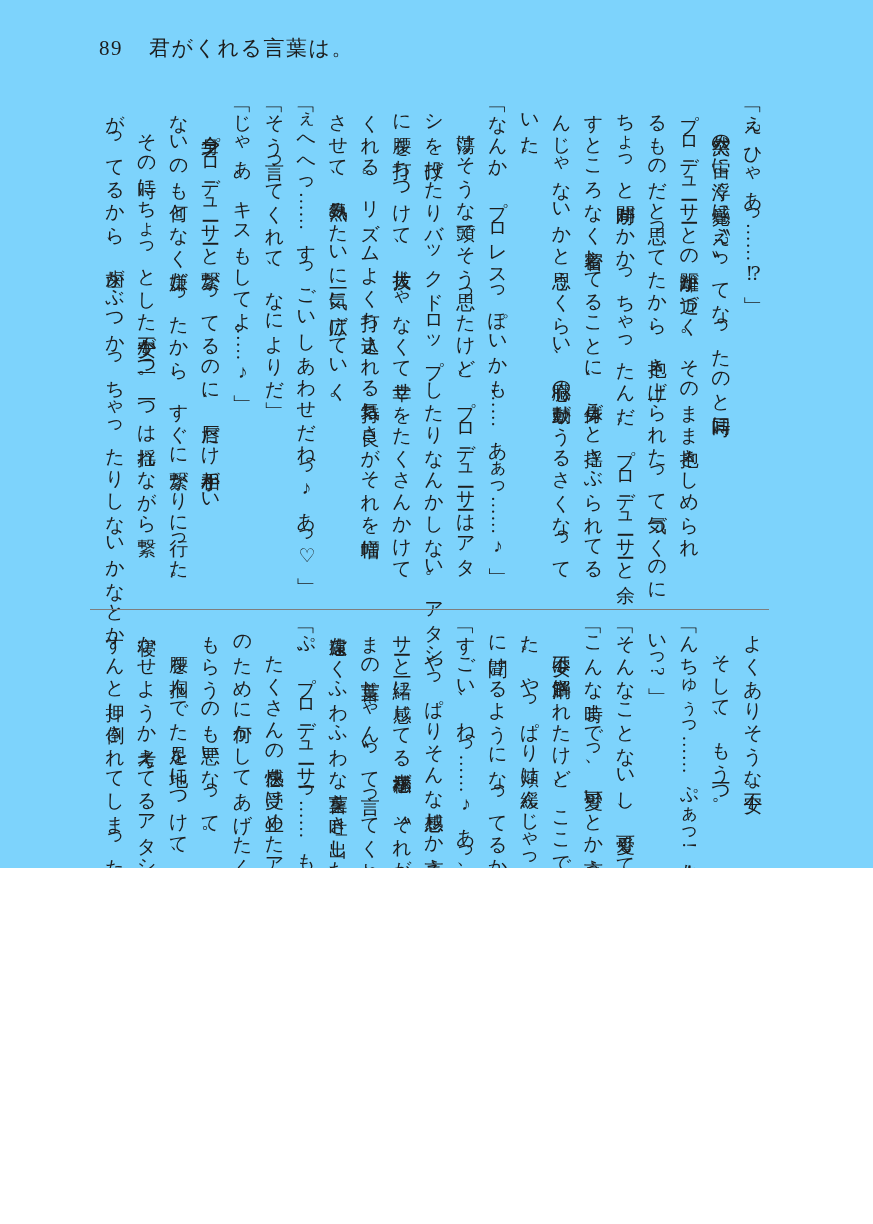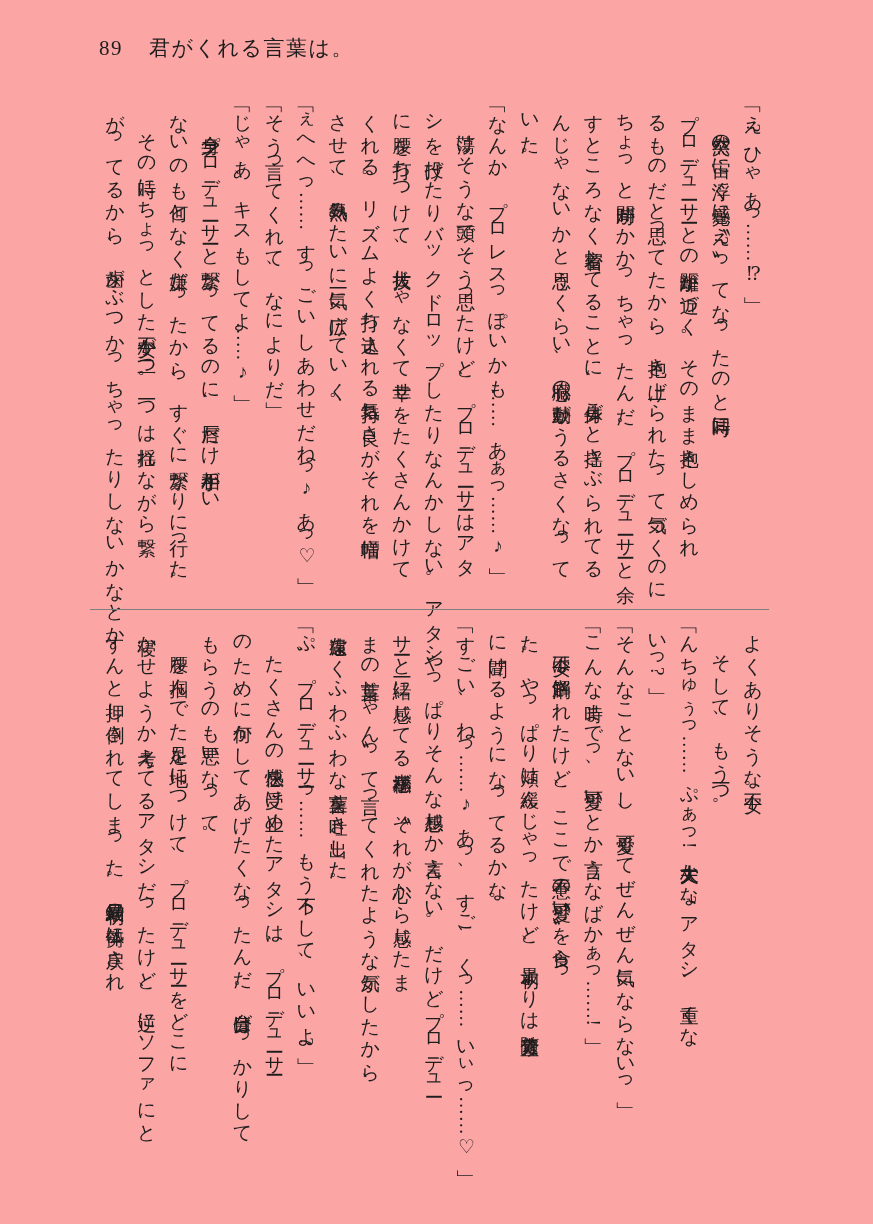--- a/index.html
+++ b/index.html
@@ -3,22 +3,22 @@
 <meta charset="utf-8">
 <style>
   html, body {
     margin: 0;
     padding: 0;
     background: #ffffff;
   }
   #page {
     position: relative;
     width: 873px;
-    height: 1224px;
-    background: #fca5a5;
+    height: 868px;
+    background: #7dd3fc;
     overflow: hidden;
     font-family: "Liberation Serif", "DejaVu Serif", serif;
     color: #1d1d1d;
   }
   .running-header {
     position: absolute;
     top: 34px;
     left: 99px;
     font-size: 21px;
     letter-spacing: 1.5px;

